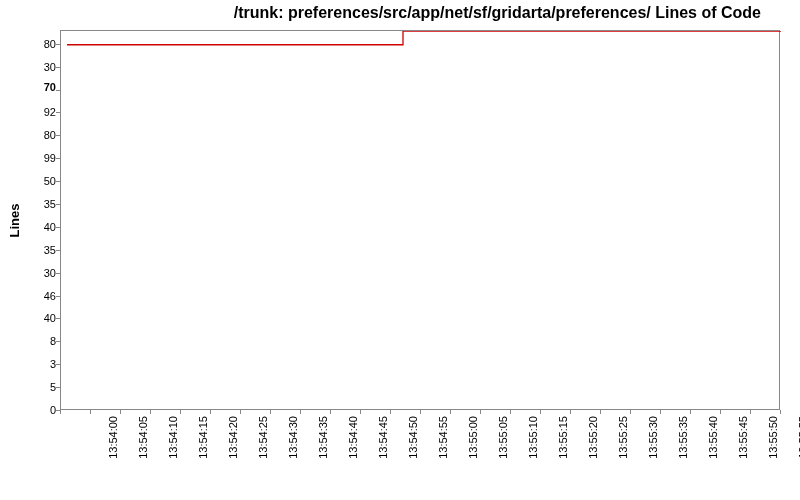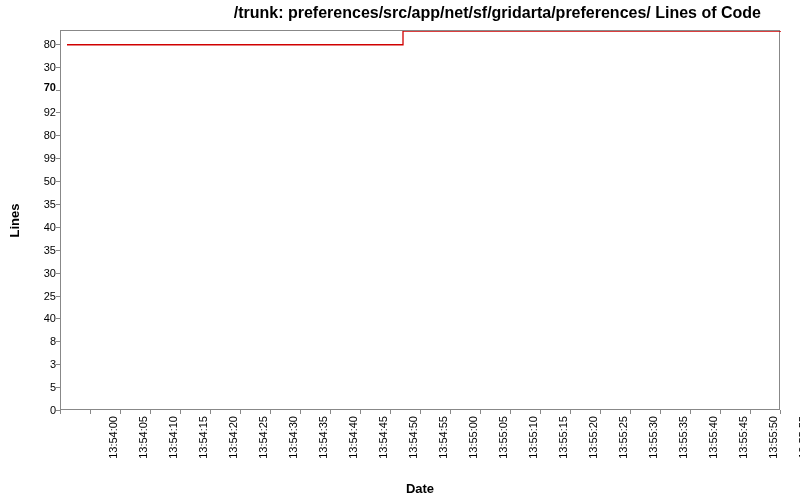--- a/index.html
+++ b/index.html
@@ -112,32 +112,31 @@
   <div class="ylabel">
     <span>Lines</span>
   </div>
 
   <div class="plot-area">
     <svg class="line-layer" viewBox="0 0 720 380" preserveAspectRatio="none">
       <polyline fill="none" stroke-width="1.3" points="6.00,13.73 342.00,13.73 342.00,0.00 720.00,0.00" stroke="#d00000"></polyline>
     </svg>
   </div>
 
-  <div class="xlabel">Date</div>
 <div class="y-tick-label" style="top: 410px;">0</div>
     <div class="y-tick" style="top: 410px;"></div>
     <div class="y-tick-label" style="top: 387.108px;">5</div>
     <div class="y-tick" style="top: 387.108px;"></div>
     <div class="y-tick-label" style="top: 364.217px;">3</div>
     <div class="y-tick" style="top: 364.217px;"></div>
     <div class="y-tick-label" style="top: 341.325px;">8</div>
     <div class="y-tick" style="top: 341.325px;"></div>
     <div class="y-tick-label" style="top: 318.434px;">40</div>
     <div class="y-tick" style="top: 318.434px;"></div>
-    <div class="y-tick-label" style="top: 295.542px;">25</div>
+    <div class="y-tick-label" style="top: 295.542px;">46</div>
     <div class="y-tick" style="top: 295.542px;"></div>
     <div class="y-tick-label" style="top: 272.651px;">30</div>
     <div class="y-tick" style="top: 272.651px;"></div>
     <div class="y-tick-label" style="top: 249.759px;">35</div>
     <div class="y-tick" style="top: 249.759px;"></div>
     <div class="y-tick-label" style="top: 226.867px;">40</div>
     <div class="y-tick" style="top: 226.867px;"></div>
     <div class="y-tick-label" style="top: 203.976px;">35</div>
     <div class="y-tick" style="top: 203.976px;"></div>
     <div class="y-tick-label" style="top: 181.084px;">50</div>

